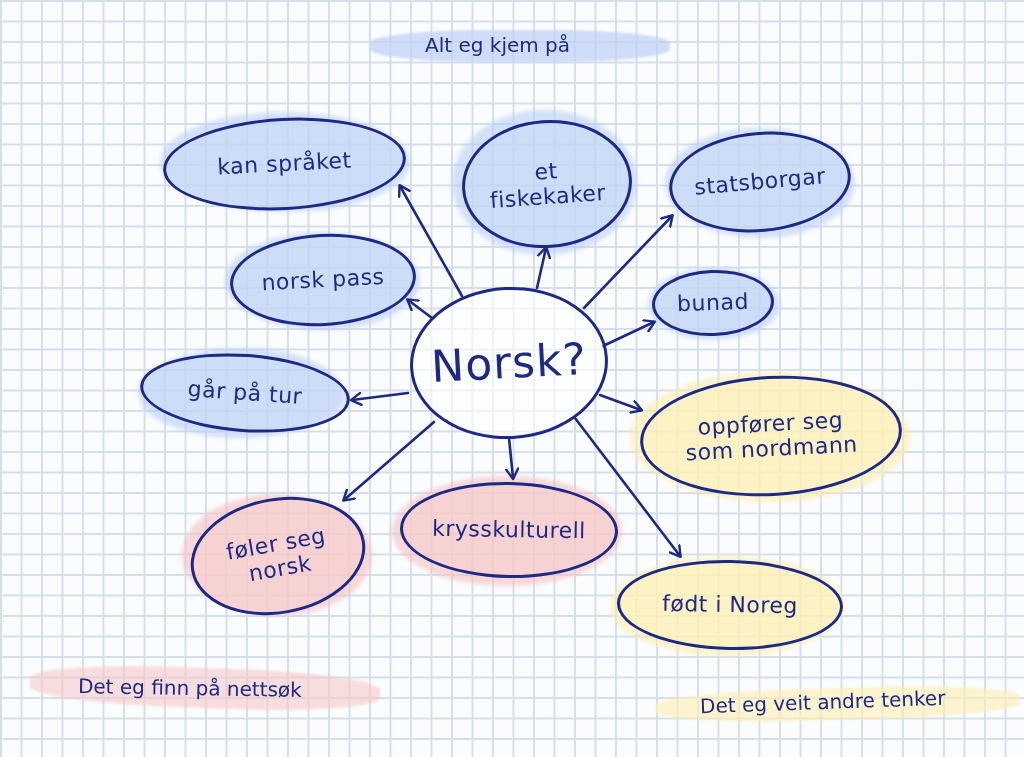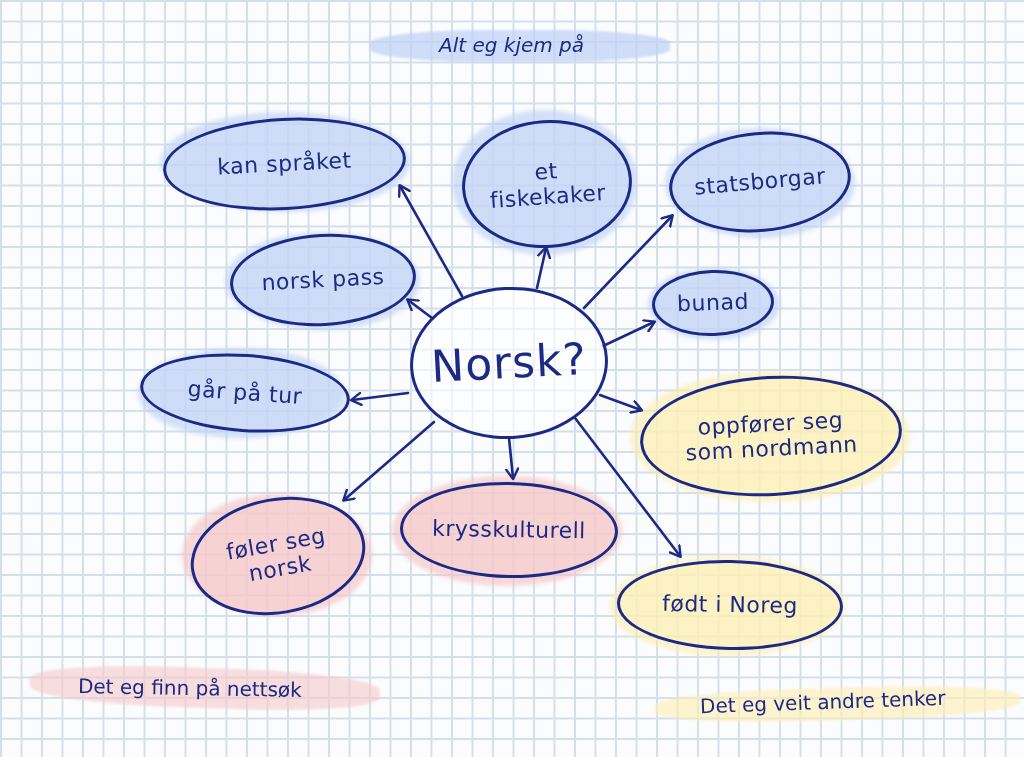--- a/index.html
+++ b/index.html
@@ -37,21 +37,21 @@
   }
   .stroke { position: absolute; border-radius: 40%; filter: blur(1px); }
 </style>
 </head>
 <body>
 
 <div class="stroke" style="left:370px;top:30px;width:300px;height:32px;background:rgba(190,208,245,0.7);"></div>
 <div class="stroke" style="left:30px;top:668px;width:350px;height:40px;background:rgba(247,200,200,0.6);transform:rotate(2deg);"></div>
 <div class="stroke" style="left:655px;top:688px;width:365px;height:32px;background:rgba(253,238,180,0.65);transform:rotate(-1.5deg);"></div>
 
-<div class="label" style="left:439px;top:33px;font-style:italic;">Alt eg kjem på</div>
+<div class="label" style="left:425px;top:33px;">Alt eg kjem på</div>
 <div class="label" style="left:78px;top:676px;transform:rotate(1deg);">Det eg finn på nettsøk</div>
 <div class="label" style="left:700px;top:690px;transform:rotate(-2deg);">Det eg veit andre tenker</div>
 
 <div class="glow blue" style="left:160px;top:112px;width:250px;height:100px;"></div>
 <div class="glow blue" style="left:452px;top:110px;width:185px;height:145px;"></div>
 <div class="glow blue" style="left:665px;top:128px;width:190px;height:110px;"></div>
 <div class="glow blue" style="left:225px;top:232px;width:195px;height:98px;"></div>
 <div class="glow blue" style="left:648px;top:268px;width:132px;height:72px;"></div>
 <div class="glow blue" style="left:138px;top:348px;width:205px;height:90px;"></div>
 <div class="glow yellow" style="left:630px;top:372px;width:280px;height:130px;"></div>

